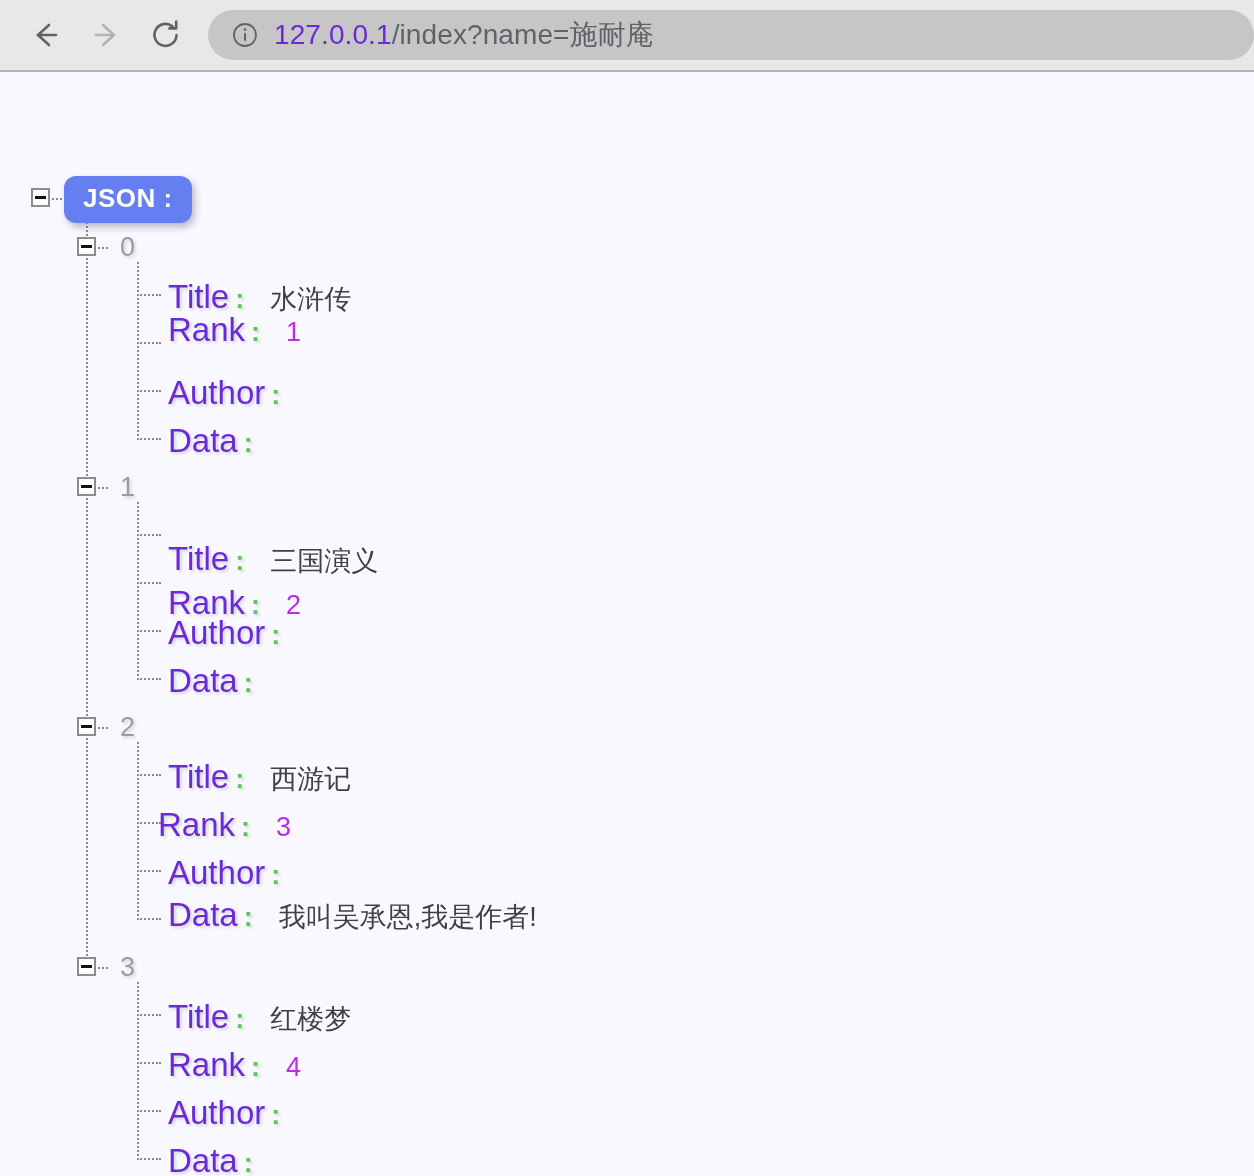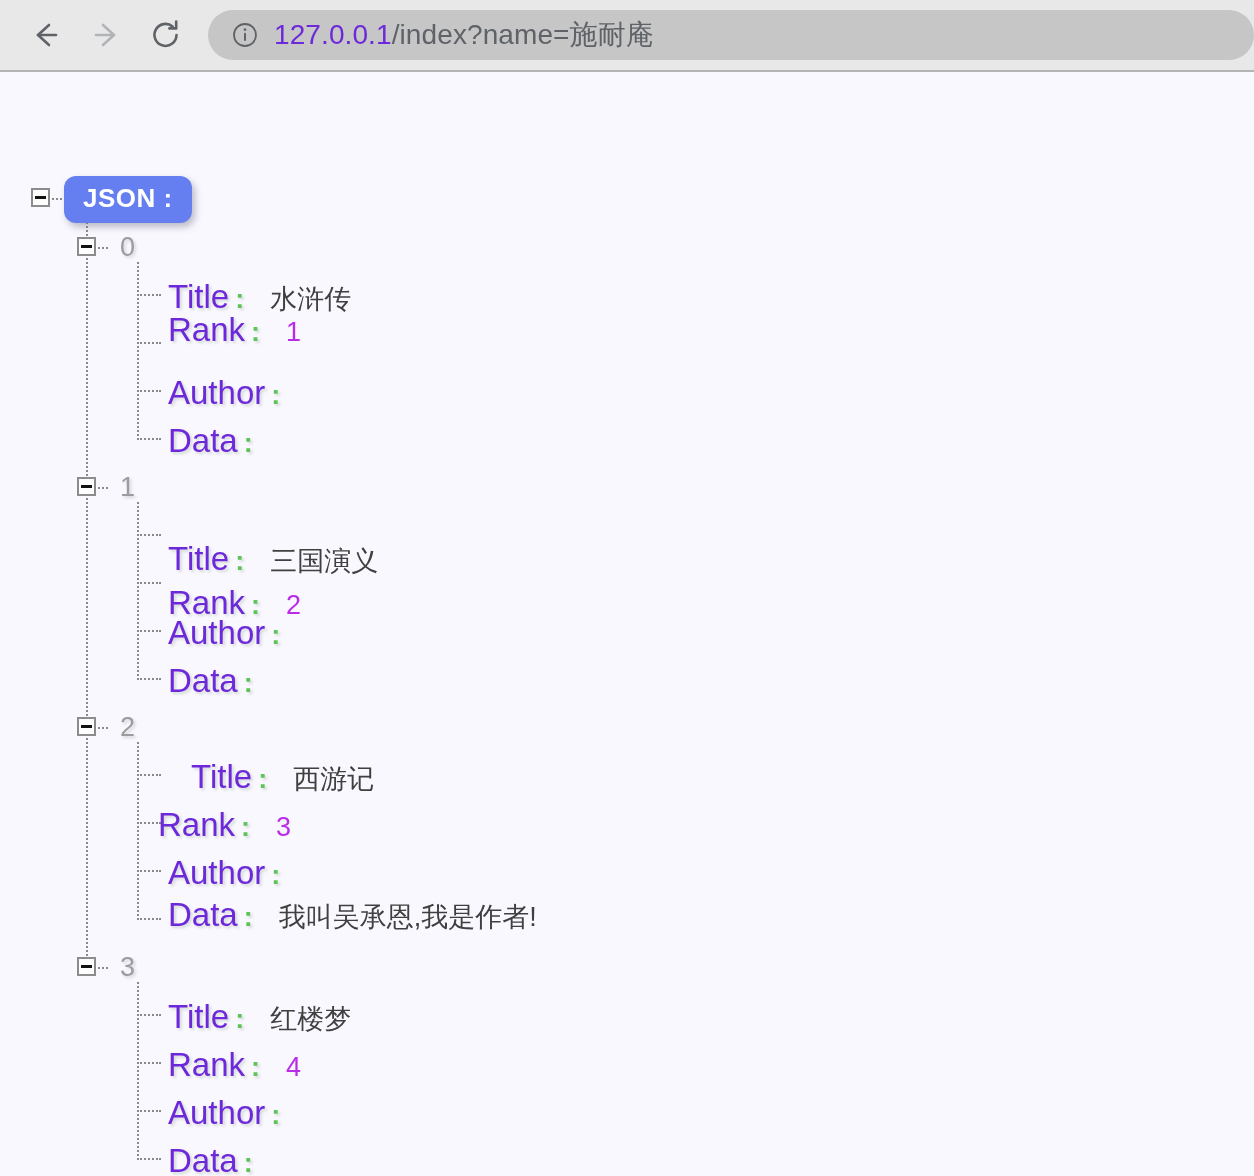--- a/index.html
+++ b/index.html
@@ -261,21 +261,21 @@
   <div class="kv" style="left:168px; top:590px;">
     <span class="key">Data</span><span class="colon">:</span><span class="val val-str"></span>
   </div>
 
   <div class="toggle" style="left:77px; top:645px;"></div>
   <div class="hline" style="left:98px; top:655px; width:10px;"></div>
   <div class="index-label" style="left:120px; top:640px;">2</div>
   <div class="vline" style="left:137px; top:670px; height:178px;"></div>
 
   <div class="hline" style="left:137px; top:702px; width:24px;"></div>
-  <div class="kv" style="left:168px; top:686px;margin-left:23px;">
+  <div class="kv" style="left:168px; top:686px;">
     <span class="key">Title</span><span class="colon">:</span><span class="val val-str">西游记</span>
   </div>
 
   <div class="hline" style="left:137px; top:750px; width:24px;"></div>
   <div class="kv" style="left:158px; top:734px;">
     <span class="key">Rank</span><span class="colon">:</span><span class="val val-num">3</span>
   </div>
 
   <div class="hline" style="left:137px; top:798px; width:24px;"></div>
   <div class="kv" style="left:168px; top:782px;">

